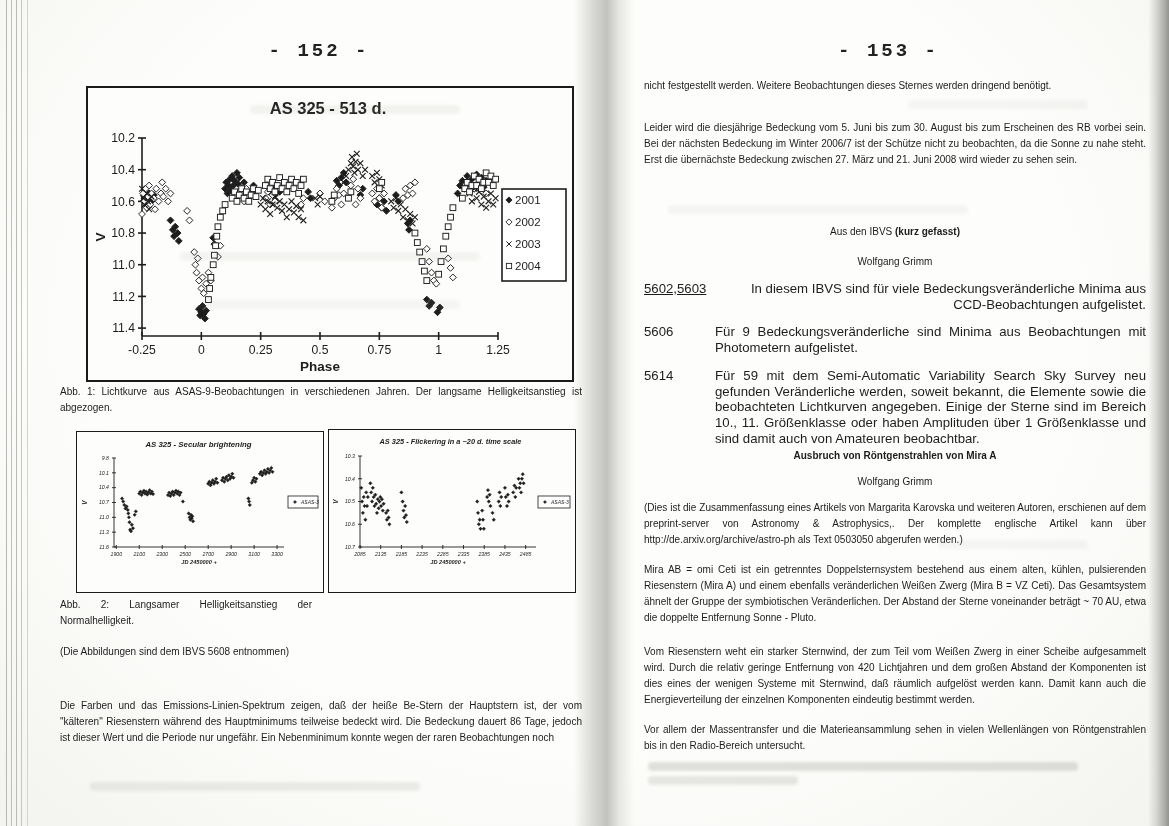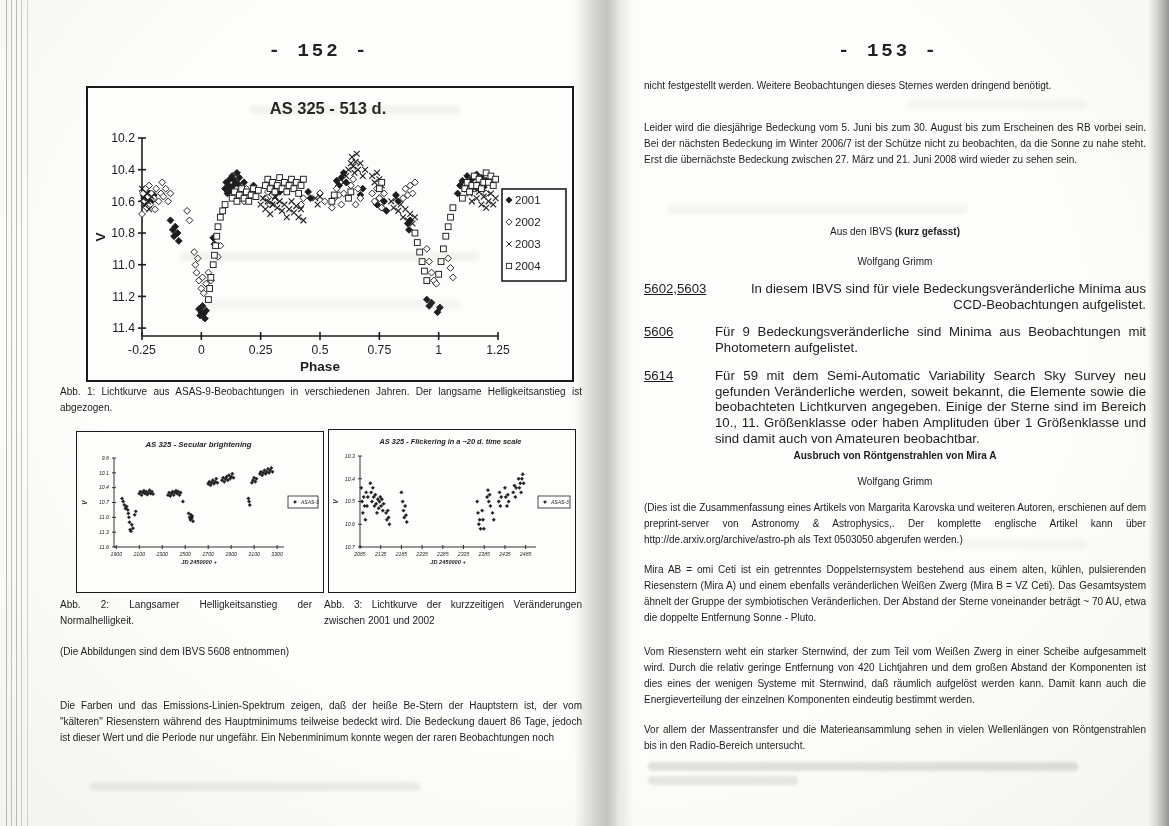--- a/index.html
+++ b/index.html
@@ -24,21 +24,21 @@
     font-family:"Liberation Mono", monospace;font-weight:bold;font-size:19px;letter-spacing:3px;color:#222;}
   .para{position:absolute;font-size:10px;line-height:16px;text-align:justify;color:#1c1c1c;}
   .cap{text-align:justify;}
   .figbox{position:absolute;background:#fdfdfb;border:2px solid #1a1a1a;}
   .figbox.small{border-width:1.5px;font-style:italic;}
   .centered{text-align:center;}
   .bold{font-weight:bold;}
   .ibvs-item{position:absolute;display:flex;font-size:13.2px;line-height:15.7px;}
   .ibvs-id{flex:0 0 auto;}
   .id-w1{width:104px;text-decoration:underline;}
-  .id-w2{width:71px;text-decoration:underline;}
+  .id-w2{width:71px;}
   .ibvs-text{flex:1 1 auto;text-align:justify;}
   .smudge{position:absolute;height:9px;border-radius:4px;background:#96968f;filter:blur(1.6px);}
   svg text{font-family:"Liberation Sans", sans-serif;}
 </style>
 </head>
 <body>
 
 <div class="scan">
   <div class="edge-left"></div>
   <div class="gutter"></div>
@@ -710,21 +710,20 @@
           <path d="M192.92000000000002 47.05L194.62 48.75L192.92000000000002 50.45L191.22000000000003 48.75Z" fill="#1d1d1d" stroke="#1d1d1d" stroke-width="0.47600000000000003"></path>
           <path d="M193.74823529411765 42.50000000000008L195.44823529411764 44.20000000000008L193.74823529411765 45.900000000000084L192.04823529411766 44.20000000000008Z" fill="#1d1d1d" stroke="#1d1d1d" stroke-width="0.47600000000000003"></path>
           <path d="M194.5764705882353 51.599999999999916L196.2764705882353 53.29999999999992L194.5764705882353 54.99999999999992L192.87647058823532 53.29999999999992Z" fill="#1d1d1d" stroke="#1d1d1d" stroke-width="0.47600000000000003"></path>
           <rect x="209" y="66" width="32" height="12" fill="#fff" stroke="#1d1d1d" stroke-width="0.8"></rect>
           <path d="M216 70.4L217.6 72L216 73.6L214.4 72Z" fill="#1d1d1d" stroke="#1d1d1d" stroke-width="0.44800000000000006"></path>
           <text x="222" y="73.8" font-size="5" fill="#1d1d1d">ASAS-3</text>
         </svg>
     </div>
 
     <div class="para cap" style="left:30px;top:597px;width:252px">Abb. 2: Langsamer Helligkeitsanstieg der Normalhelligkeit.</div>
-    <div class="para cap" style="left:294px;top:597px;width:258px">Abb. 3: Lichtkurve der kurzzeitigen Veränderungen zwischen 2001 und 2002</div>
 
     <div class="para" style="left:30px;top:644px;width:522px;text-align:left">(Die Abbildungen sind dem IBVS 5608 entnommen)</div>
     <div class="para" style="left:30px;top:698px;width:522px">Die Farben und das Emissions-Linien-Spektrum zeigen, daß der heiße Be-Stern der Hauptstern ist, der vom "kälteren" Riesenstern während des Hauptminimums teilweise bedeckt wird. Die Bedeckung dauert 86 Tage, jedoch ist dieser Wert und die Periode nur ungefähr. Ein Nebenminimum konnte wegen der raren Beobachtungen noch</div>
 
     <div class="smudge" style="left:220px;top:105px;width:210px;opacity:.10"></div>
     <div class="smudge" style="left:150px;top:252px;width:300px;opacity:.09"></div>
     <div class="smudge" style="left:170px;top:300px;width:260px;opacity:.08"></div>
     <div class="smudge" style="left:60px;top:782px;width:330px;opacity:.16"></div>
   </div>
 

